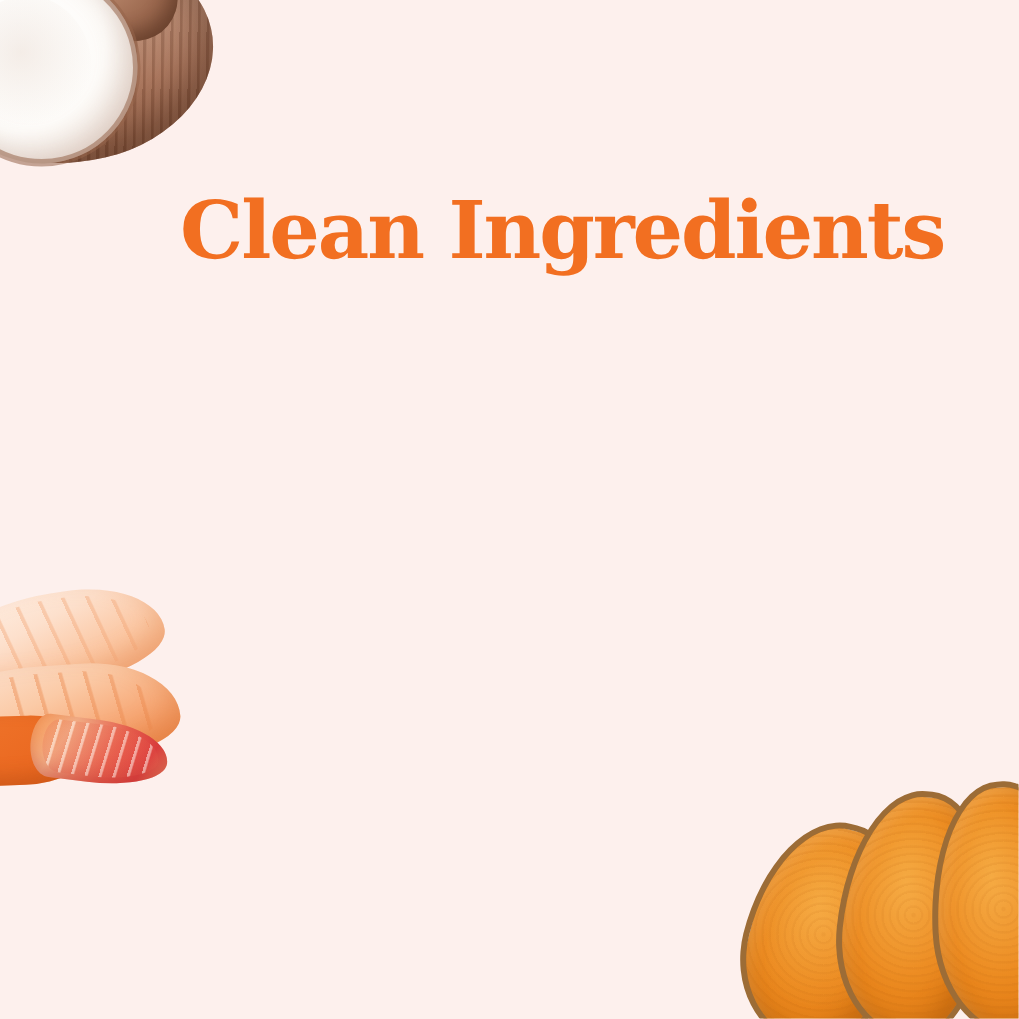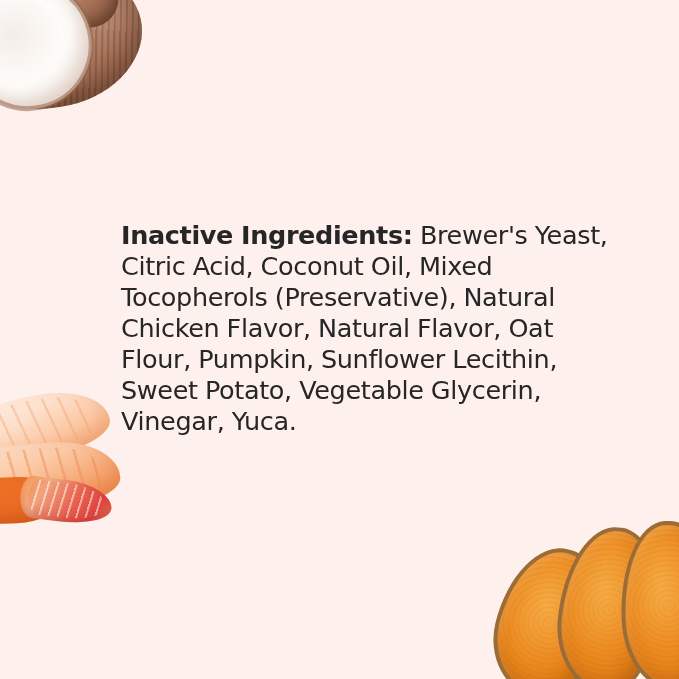--- a/index.html
+++ b/index.html
@@ -260,16 +260,16 @@
     <div class="tail-body"></div>
     <div class="tail-fan"></div>
   </div>
 
   <div class="food" id="turmeric">
     <div class="slice s1"></div>
     <div class="slice s2"></div>
     <div class="slice s3"></div>
   </div>
 
-
-  <p class="ingredients-body"><span class="lead">Inactive Ingredients:</span><span> Brewer's Yeast, Citric Acid, Coconut Oil, Mixed Tocopherols (Preservative), Natural Chicken Flavor, Natural Flavor, Oat Flour, Pumpkin, Sunflower Lecithin, Sweet Potato, Vegetable Glycerin, Vinegar, Yuca.</span></p>
+  <div class="heading">Clean Ingredients</div>
+
 
 </div>
 
 </body></html>

